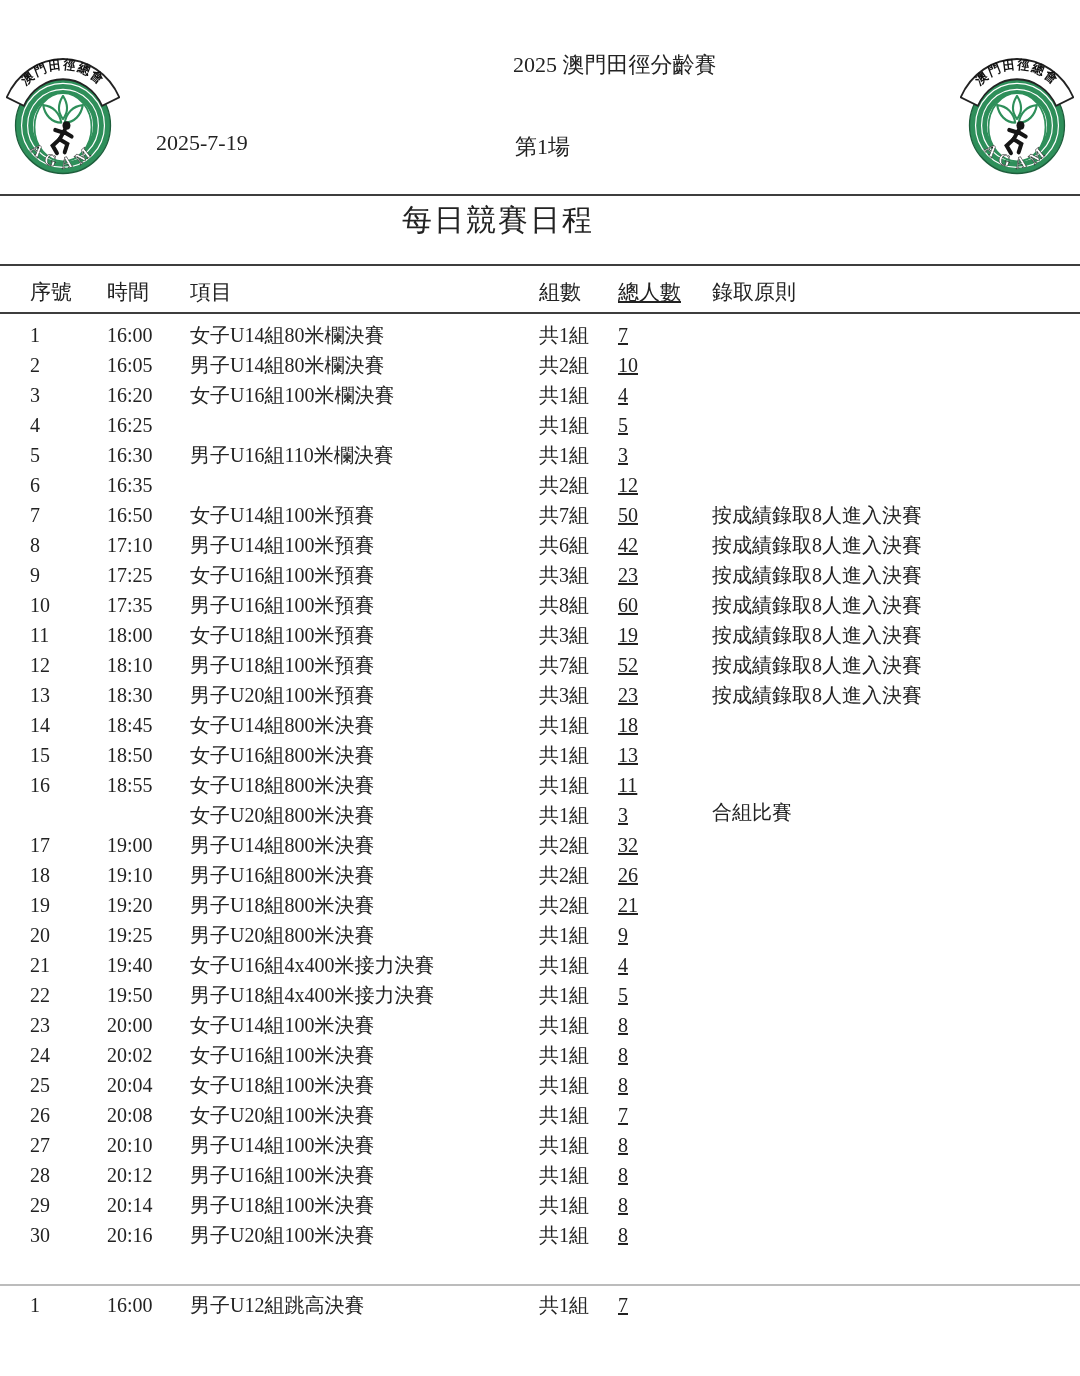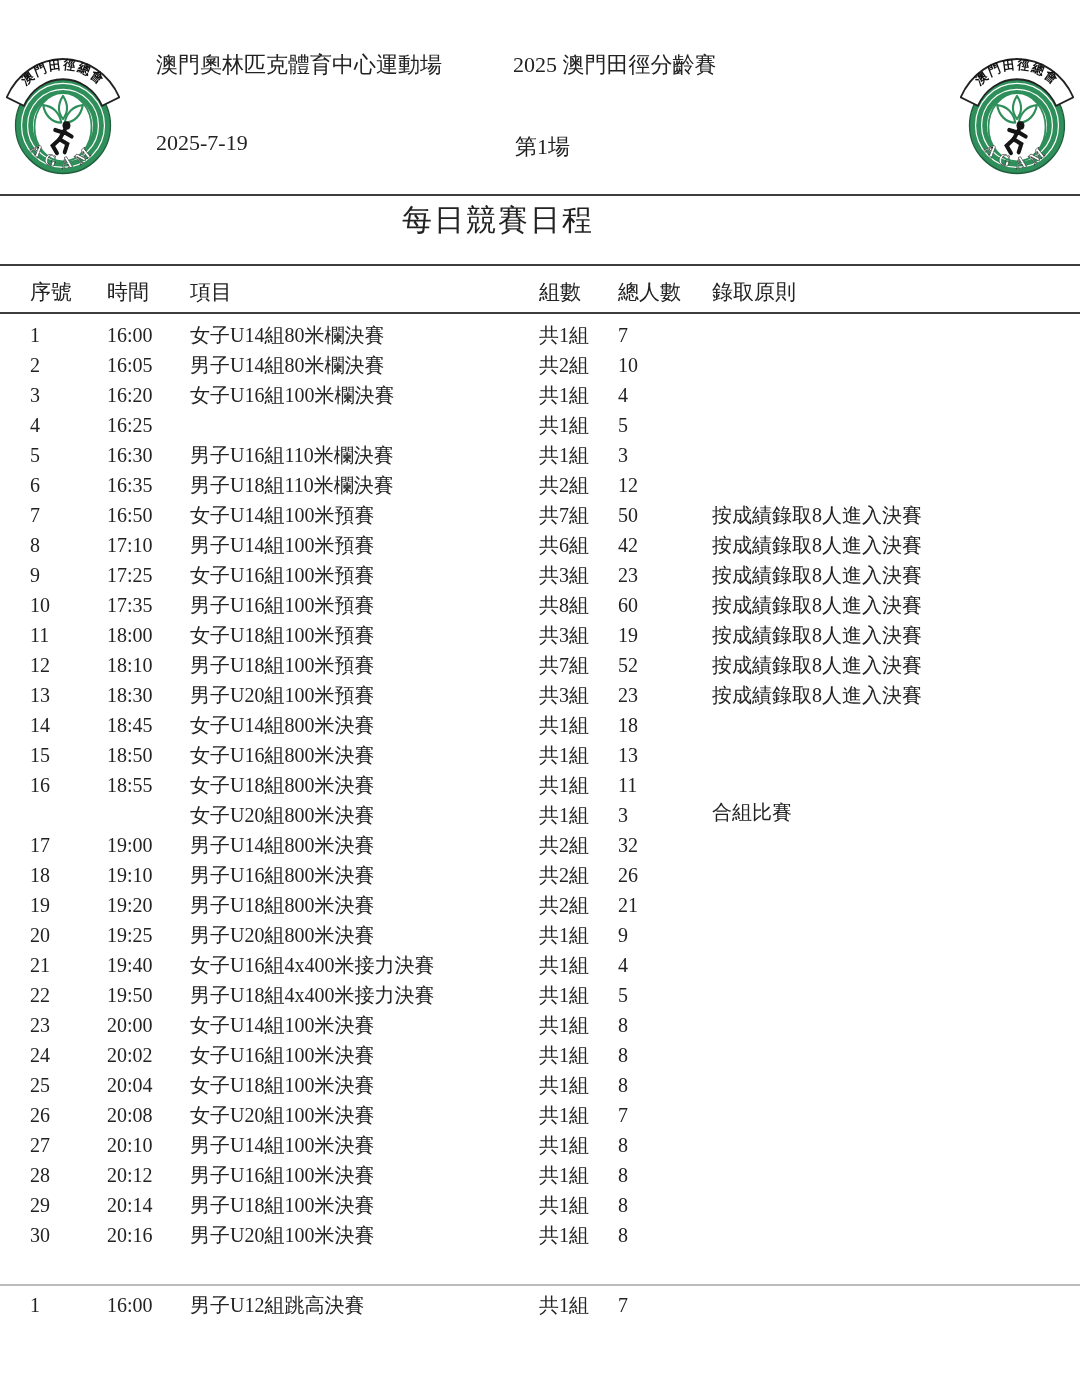--- a/index.html
+++ b/index.html
@@ -18,21 +18,21 @@
   .thead{position:absolute;left:0;top:272px;width:1036px;height:40px;font-size:21px;line-height:40px;}
   .rows{position:absolute;left:0;width:1080px;}
   .rows-track{top:320px;}
   .rows-field{top:1290px;}
   .row{position:relative;height:30px;font-size:20px;line-height:30px;}
   .cell{position:absolute;top:0;white-space:nowrap;}
   .c-no{left:30px;}
   .c-time{left:107px;}
   .c-event{left:190px;}
   .c-groups{left:539px;}
-  .c-total{left:618px;}
+  .c-total{left:618px;text-decoration:underline;}
   .c-note{left:712px;}
   .merged-note{left:712px;top:797px;font-size:20px;line-height:30px;}
   .logo{position:absolute;width:114px;height:122px;}
   .logo-left{left:6px;top:57px;}
   .logo-right{left:960px;top:57px;}
 </style>
 </head>
 <body>
 
 <div class="page">
@@ -94,21 +94,20 @@
         <path d="M60,89 L69,94 L66,103"></path>
         <path d="M60,89 L52,96 L57,104"></path>
       </g>
     </g>
     <path id="arc-bot-r" d="M24.2,97 A46,46 0 0 0 103.8,97" fill="none"></path>
     <text font-size="18" font-weight="bold" fill="#ffffff" stroke="#111" stroke-width="0.5" letter-spacing="8">
       <textPath href="#arc-bot-r" startOffset="50%" text-anchor="middle">AGAM</textPath>
     </text>
   </svg>
 
-  <div class="abs venue">澳門奧林匹克體育中心運動場</div>
   <div class="abs comp">2025 澳門田徑分齡賽</div>
   <div class="abs date">2025-7-19</div>
   <div class="abs session">第1場</div>
 
   <div class="hline" style="top:194px;"></div>
   <div class="abs doc-title">每日競賽日程</div>
   <div class="hline" style="top:264px;"></div>
 
   <div class="thead">
     <span class="cell c-no">序號</span>
@@ -161,21 +160,20 @@
       <span class="cell c-time">16:30</span>
       <span class="cell c-event">男子U16組110米欄決賽</span>
       <span class="cell c-groups">共1組</span>
       <span class="cell c-total">3</span>
       <span class="cell c-note"></span>
     </div>
 
     <div class="row">
       <span class="cell c-no">6</span>
       <span class="cell c-time">16:35</span>
-      <span class="cell c-event">男子U18組110米欄決賽</span>
       <span class="cell c-groups">共2組</span>
       <span class="cell c-total">12</span>
       <span class="cell c-note"></span>
     </div>
 
     <div class="row">
       <span class="cell c-no">7</span>
       <span class="cell c-time">16:50</span>
       <span class="cell c-event">女子U14組100米預賽</span>
       <span class="cell c-groups">共7組</span>

